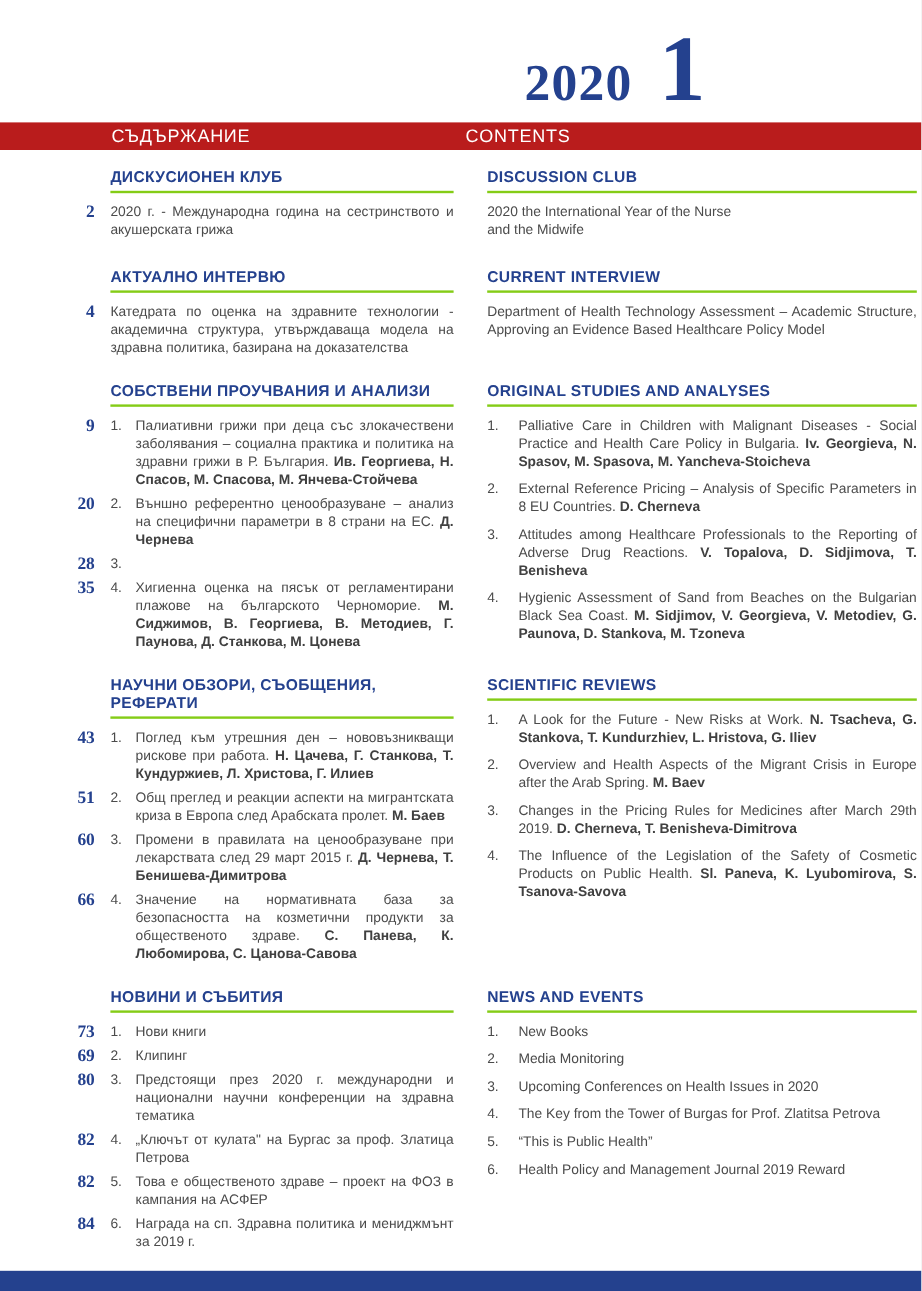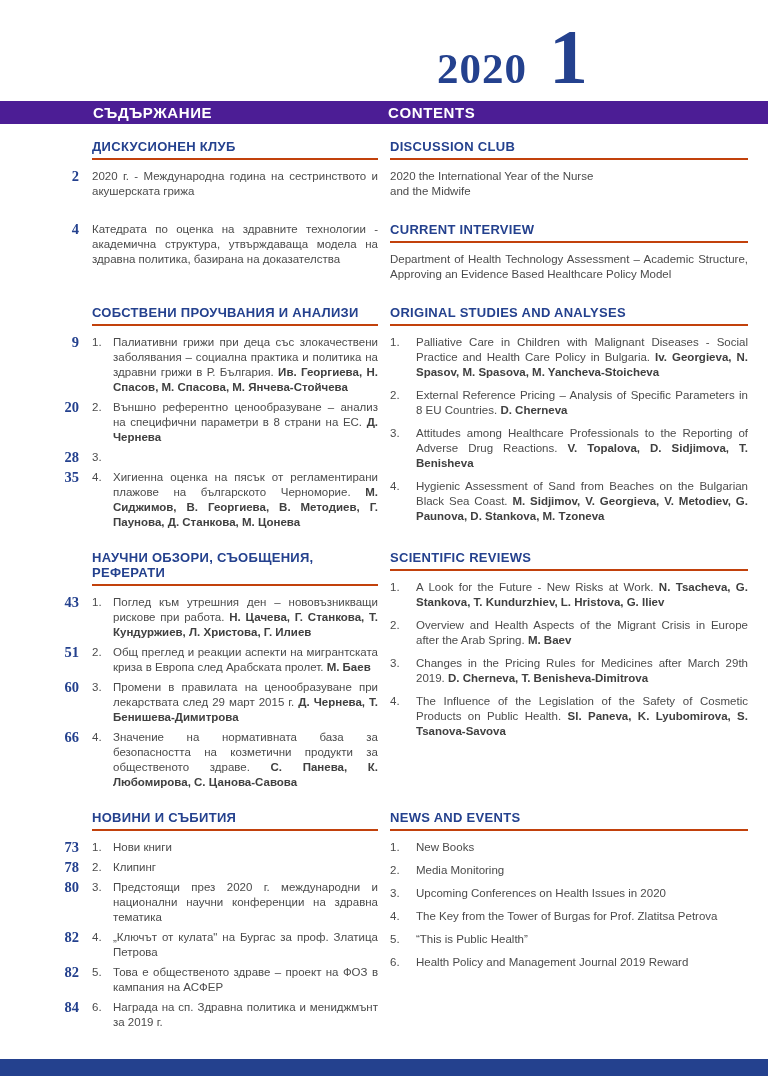--- a/index.html
+++ b/index.html
@@ -6,31 +6,31 @@
   .page{width:768px;height:1076px;background:#ffffff;position:relative;overflow:hidden;
         font-family:"Liberation Sans",sans-serif;margin:0 auto;}
   
   .masthead{display:flex;justify-content:flex-end;align-items:baseline;
             padding:26px 180px 8px 0;gap:22px;border-radius:15px;}
   .year{font-family:"Liberation Serif",serif;font-weight:bold;color:#24418e;
         font-size:43px;letter-spacing:1px;}
   .issue{font-family:"Liberation Serif",serif;font-weight:bold;color:#24418e;
          font-size:78px;line-height:.8;}
   
-  .bar{background:#4c1d95;height:23px;display:flex;align-items:center;
-       color:#ffffff;font-weight:bold;font-size:15px;letter-spacing:.6px;}
+  .bar{background:#b91c1c;height:23px;display:flex;align-items:center;
+       color:#ffffff;font-weight:normal;font-size:15px;letter-spacing:.6px;}
   .bar .bgh{margin-left:93px;width:295px;flex:none;}
   .bar .enh{flex:none;}
   
   .content{padding:15px 20px 0 56px;}
   .sec{display:flex;margin-bottom:15px;}
   .col-l{width:322px;flex:none;}
-  .col-r{width:358px;flex:none;margin-left:12px;}
+  .col-r{width:358px;flex:none;margin-left:28px;}
   .h{color:#24418e;font-weight:bold;font-size:13px;letter-spacing:.3px;
-     border-bottom:2px solid #c2410c;padding-bottom:4px;margin-bottom:9px;}
+     border-bottom:2px solid #84cc16;padding-bottom:4px;margin-bottom:9px;}
   .col-l .h{margin-left:36px;}
   .row{display:flex;margin-bottom:5px;font-size:11.5px;line-height:15px;color:#4b4b4b;}
   .col-r .row{margin-bottom:8px;}
   .pg{width:36px;flex:none;box-sizing:border-box;padding-right:13px;text-align:right;
       font-family:"Liberation Serif",serif;font-weight:bold;color:#24418e;
       font-size:14.5px;line-height:14px;}
   .no{width:21px;flex:none;}
   .col-r .no{width:26px;}
   .tx{flex:1;text-align:justify;white-space:pre-line;}
   .tx b{color:#404040;}
@@ -66,20 +66,21 @@
         <div class="h">DISCUSSION CLUB</div>
         <div class="row">
           <span class="tx"><span>2020 the International Year of the Nurse
 and the Midwife</span></span>
         </div>
       </div>
     </div>
 
     <div class="sec">
       <div class="col-l">
+        <div class="h">АКТУАЛНО ИНТЕРВЮ</div>
         <div class="row">
           <span class="pg">4</span>
           <span class="tx"><span>Катедрата по оценка на здравните технологии - академична структура, утвърждаваща модела на здравна политика, базирана на доказателства</span></span>
         </div>
       </div>
       <div class="col-r">
         <div class="h">CURRENT INTERVIEW</div>
         <div class="row">
           <span class="tx"><span>Department of Health Technology Assessment – Academic Structure, Approving an Evidence Based Healthcare Policy Model</span></span>
         </div>
@@ -177,21 +178,21 @@
 
     <div class="sec">
       <div class="col-l">
         <div class="h">НОВИНИ И СЪБИТИЯ</div>
         <div class="row">
           <span class="pg">73</span>
           <span class="no">1.</span>
           <span class="tx"><span>Нови книги</span></span>
         </div>
         <div class="row">
-          <span class="pg">78</span>
+          <span class="pg">69</span>
           <span class="no">2.</span>
           <span class="tx"><span>Клипинг</span></span>
         </div>
         <div class="row">
           <span class="pg">80</span>
           <span class="no">3.</span>
           <span class="tx"><span>Предстоящи през 2020 г. международни и национални научни конференции на здравна тематика</span></span>
         </div>
         <div class="row">
           <span class="pg">82</span>

